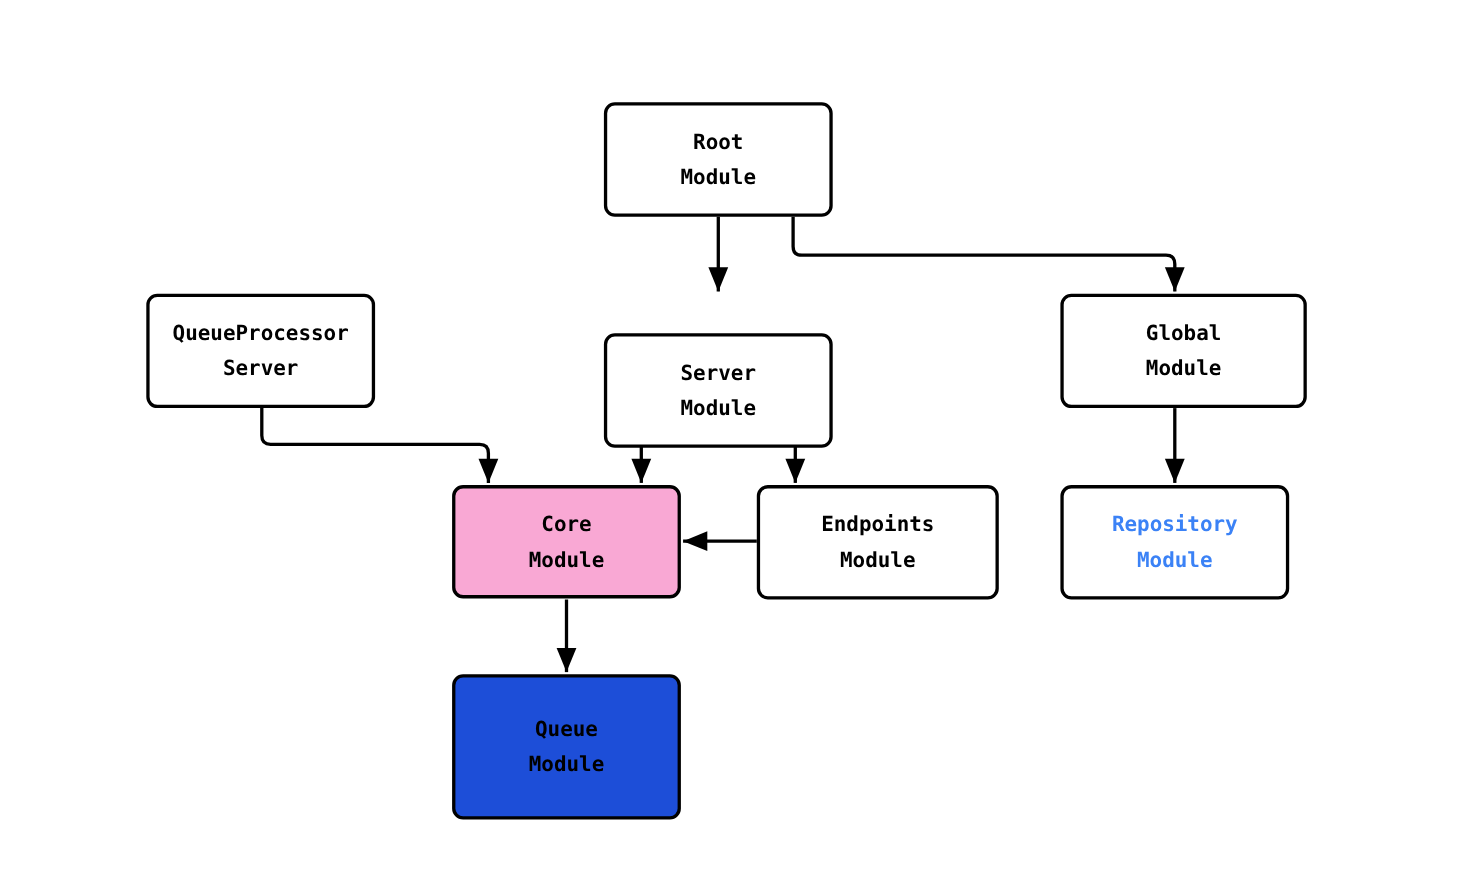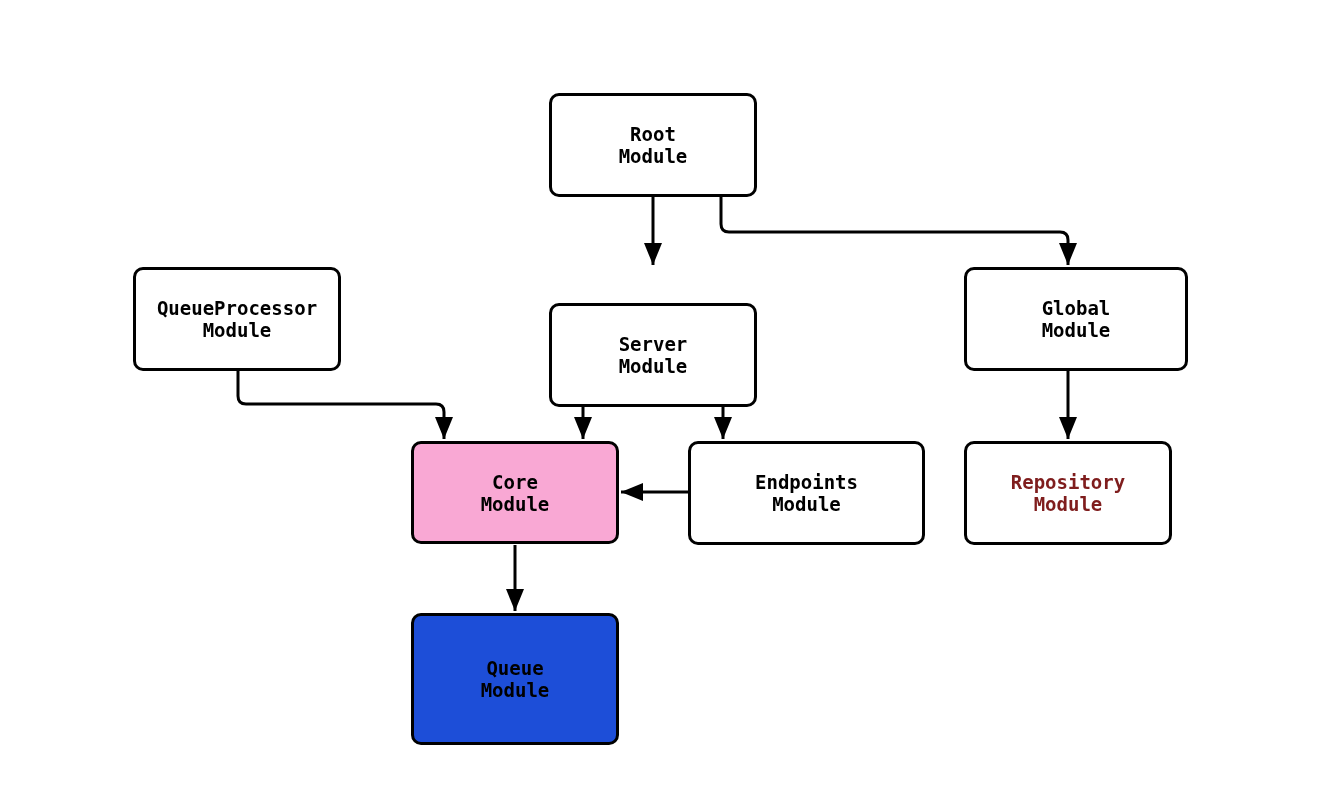--- a/index.html
+++ b/index.html
@@ -27,21 +27,21 @@
     box-sizing: border-box;
     background: #ffffff;
     border: 3px solid #000000;
     border-radius: 10px;
     display: flex;
     align-items: center;
     justify-content: center;
     text-align: center;
     font-weight: bold;
     font-size: 19px;
-    line-height: 22px;
+    line-height: 32px;
     color: #000000;
     white-space: pre-line;
   }
   .edge {
     fill: none;
     stroke: #000000;
     stroke-width: 3;
   }
 </style>
 </head>
@@ -62,39 +62,39 @@
       <path class="edge" d="M688,492 L621,492" stroke="#000000" marker-end="url(#arrowhead)"></path>
       <path class="edge" d="M1068,371 L1068,439" stroke="#000000" marker-end="url(#arrowhead)"></path>
       <path class="edge" d="M515,545 L515,611" stroke="#000000" marker-end="url(#arrowhead)"></path>
     </svg>
 <div class="node" style="left: 549px; top: 93px; width: 208px; height: 104px; background: rgb(255, 255, 255); border-color: rgb(0, 0, 0); color: rgb(0, 0, 0);">
     <span>Root
 Module</span>
   </div>
     <div class="node" style="left: 133px; top: 267px; width: 208px; height: 104px; background: rgb(255, 255, 255); border-color: rgb(0, 0, 0); color: rgb(0, 0, 0);">
     <span>QueueProcessor
-Module</span>
+Server</span>
   </div>
     <div class="node" style="left: 549px; top: 267px; width: 208px; height: 104px; background: rgb(255, 255, 255); border-color: rgb(0, 0, 0); color: rgb(0, 0, 0); margin-top: 36px;">
     <span>Server
 Module</span>
   </div>
     <div class="node" style="left: 964px; top: 267px; width: 224px; height: 104px; background: rgb(255, 255, 255); border-color: rgb(0, 0, 0); color: rgb(0, 0, 0);">
     <span>Global
 Module</span>
   </div>
     <div class="node" style="left: 411px; top: 441px; width: 208px; height: 103px; background: #f9a8d4; border-color: rgb(0, 0, 0); color: rgb(0, 0, 0);">
     <span>Core
 Module</span>
   </div>
-    <div class="node" style="left: 688px; top: 441px; width: 237px; height: 104px; background: rgb(255, 255, 255); border-color: rgb(0, 0, 0); color: rgb(0, 0, 0);">
+    <div class="node" style="left: 688px; top: 441px; width: 220px; height: 104px; background: rgb(255, 255, 255); border-color: rgb(0, 0, 0); color: rgb(0, 0, 0);">
     <span>Endpoints
 Module</span>
   </div>
-    <div class="node" style="left: 964px; top: 441px; width: 208px; height: 104px; background: rgb(255, 255, 255); border-color: rgb(0, 0, 0); color: #7f1d1d;">
+    <div class="node" style="left: 964px; top: 441px; width: 208px; height: 104px; background: rgb(255, 255, 255); border-color: rgb(0, 0, 0); color: #3b82f6;">
     <span>Repository
 Module</span>
   </div>
     <div class="node" style="left: 411px; top: 613px; width: 208px; height: 132px; background: #1d4ed8; border-color: rgb(0, 0, 0); color: rgb(0, 0, 0);">
     <span>Queue
 Module</span>
   </div>
   </div>
 
 </body></html>

